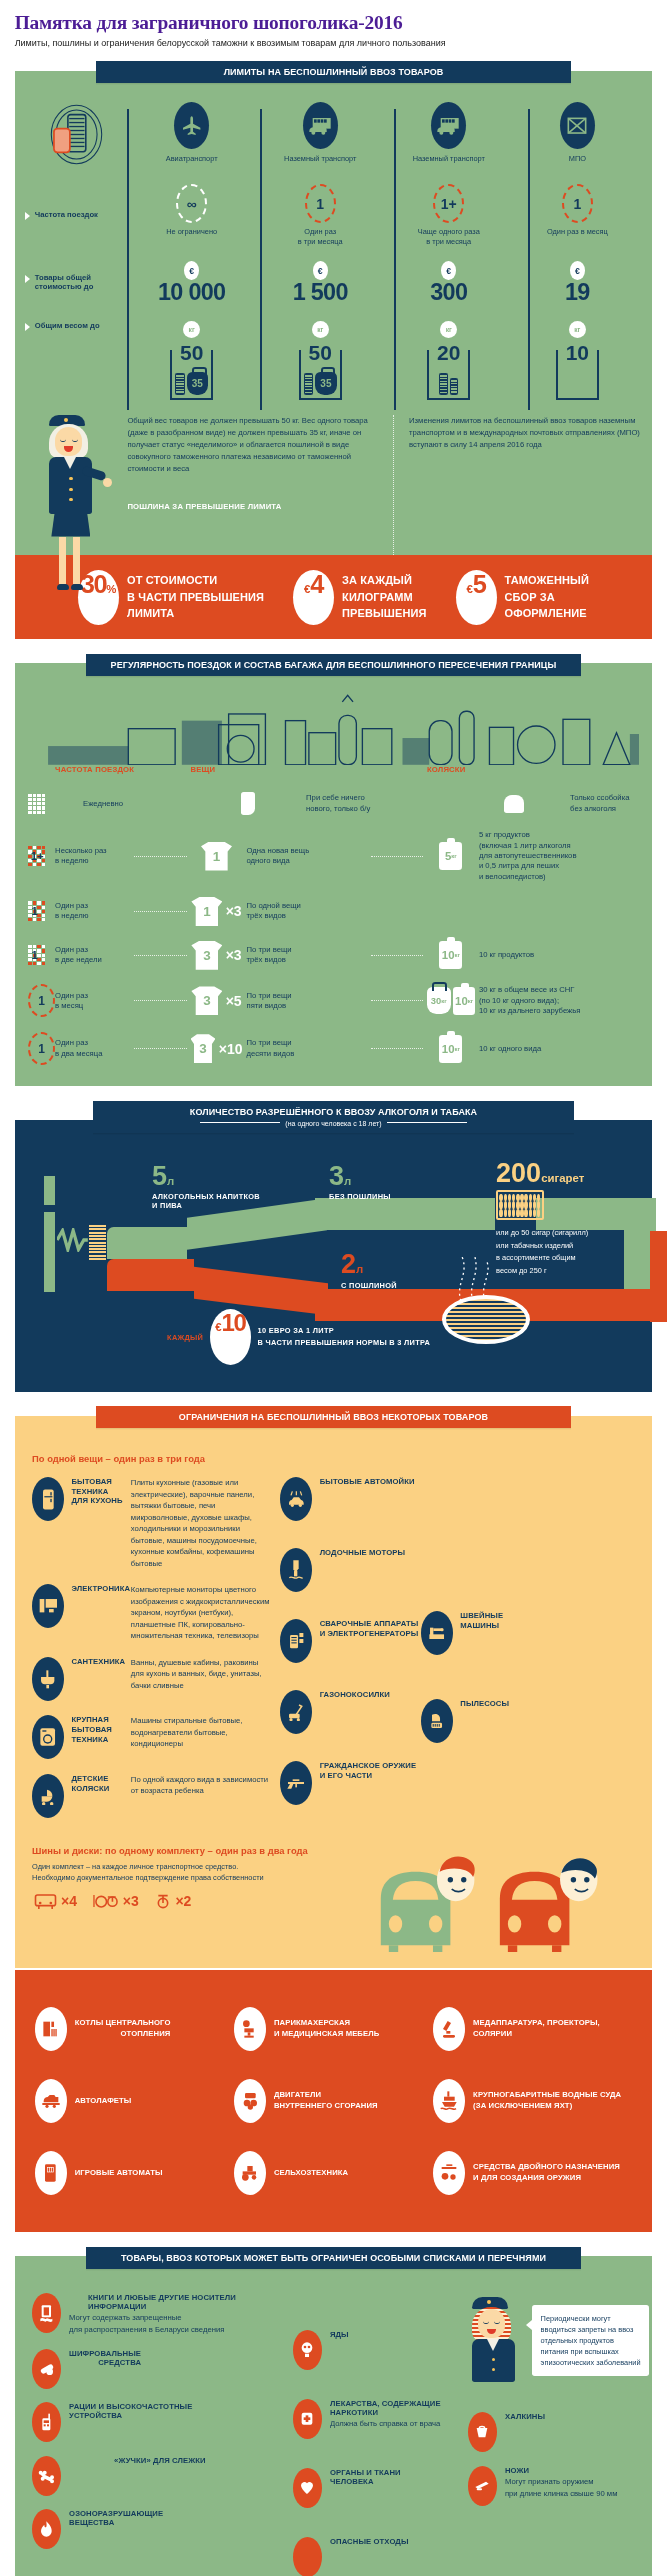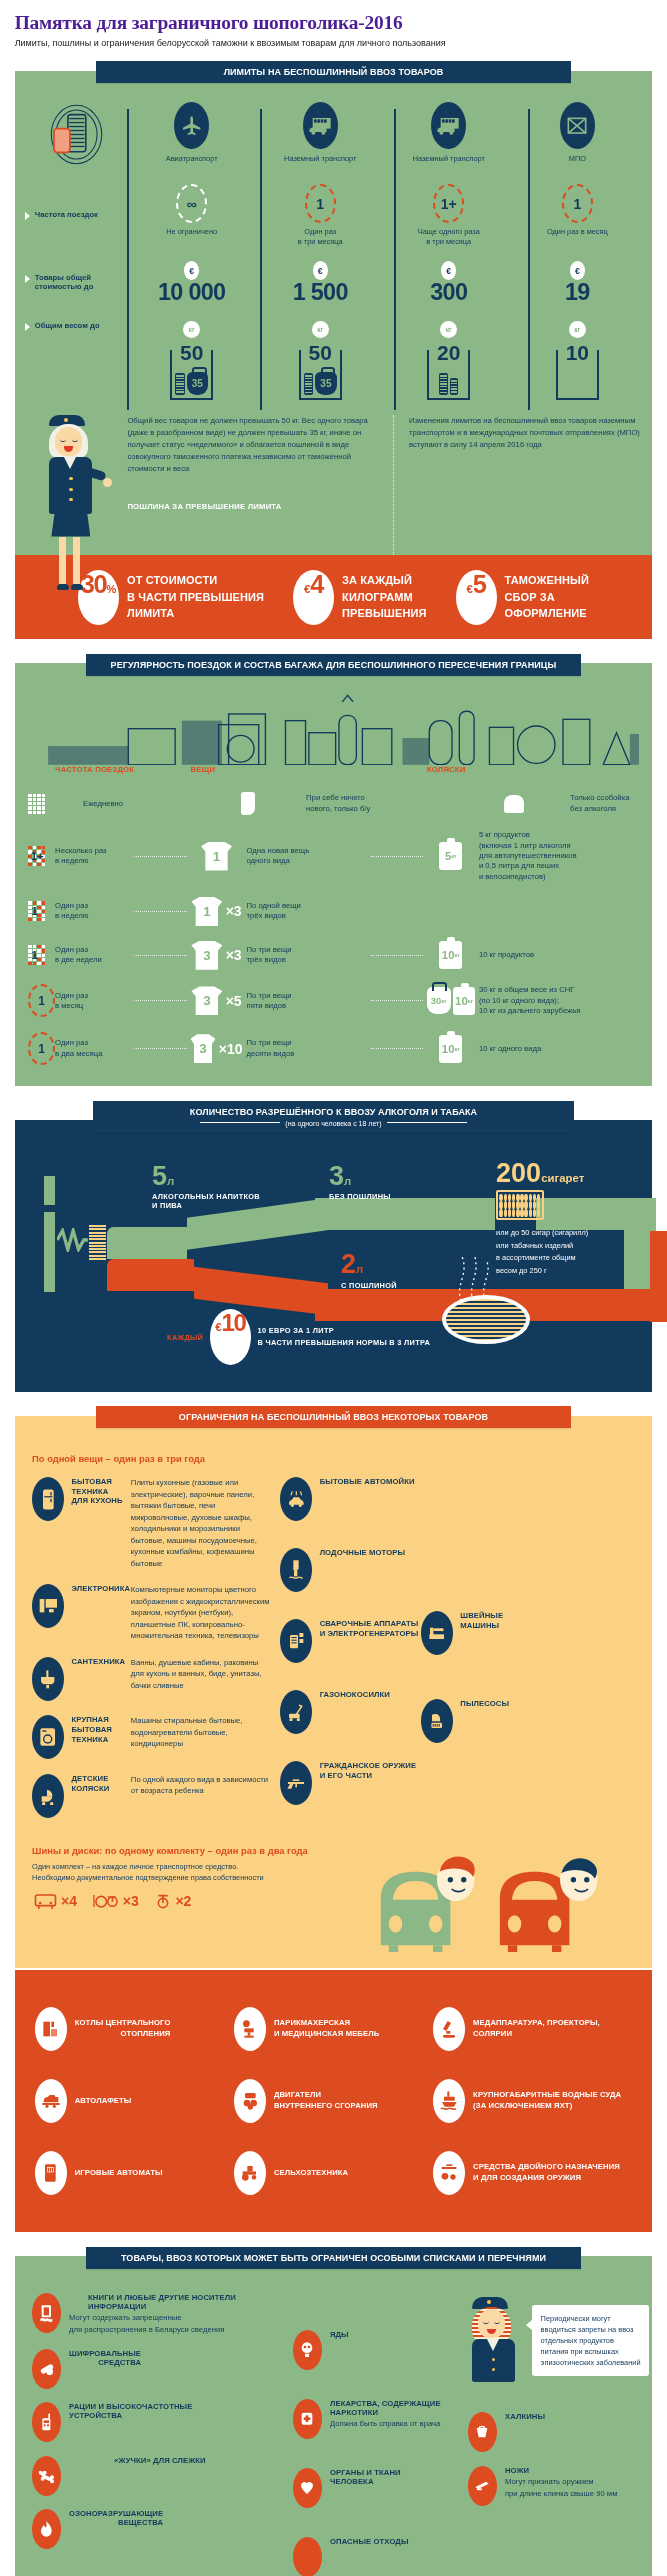--- a/index.html
+++ b/index.html
@@ -1175,21 +1175,21 @@
                 <div class="l-ttl" style="white-space:pre-line;margin-left:45px;">«ЖУЧКИ» ДЛЯ СЛЕЖКИ</div>
               </div>
           </div>
           <div class="l-item">
             <div class="l-oval">
                 <svg width="14.7" height="18.7" viewBox="0 0 22 28">
                   <path d="M11 2c6 6 8 10 8 15a8 8 0 0 1-16 0c0-4 2-7 5-10 0 4 2 5 3 3s0-5 0-8z" fill="#fff"></path>
                 </svg>
               </div>
             <div>
-                <div class="l-ttl" style="white-space:pre-line;text-align:right;">ОЗОНОРАЗРУШАЮЩИЕ
+                <div class="l-ttl" style="white-space:pre-line;">ОЗОНОРАЗРУШАЮЩИЕ
 ВЕЩЕСТВА</div>
               </div>
           </div>
         </div>
 
         <div style="padding-top:37px;">
           <div class="l-item" style="margin-bottom:29px;">
             <div class="l-oval">
                 <svg width="16" height="17.4" viewBox="0 0 24 26">
                   <circle cx="12" cy="10" r="8" fill="#fff"></circle>

